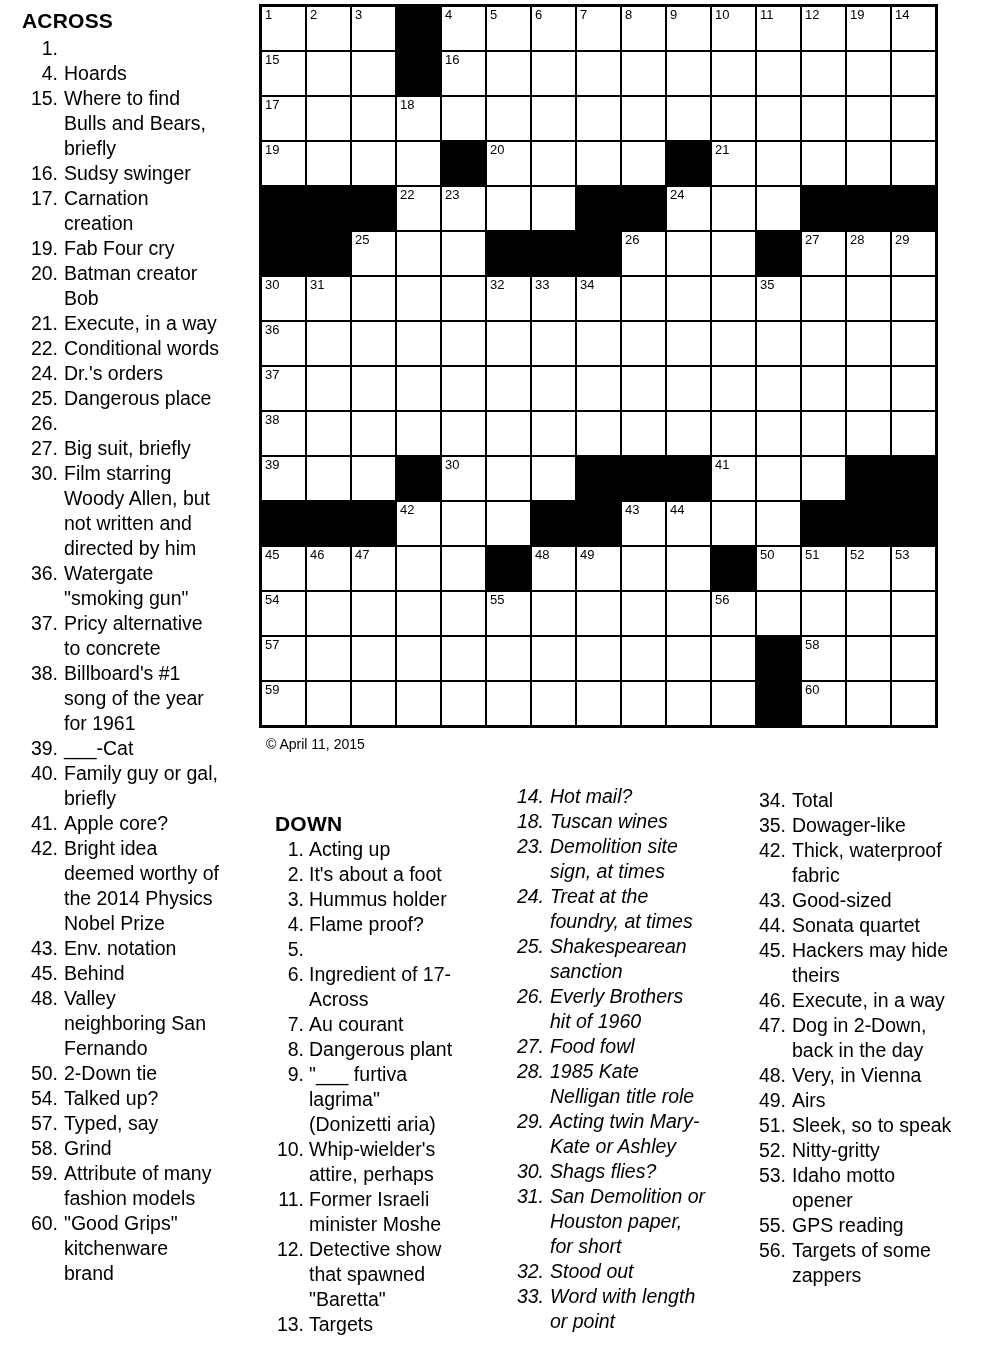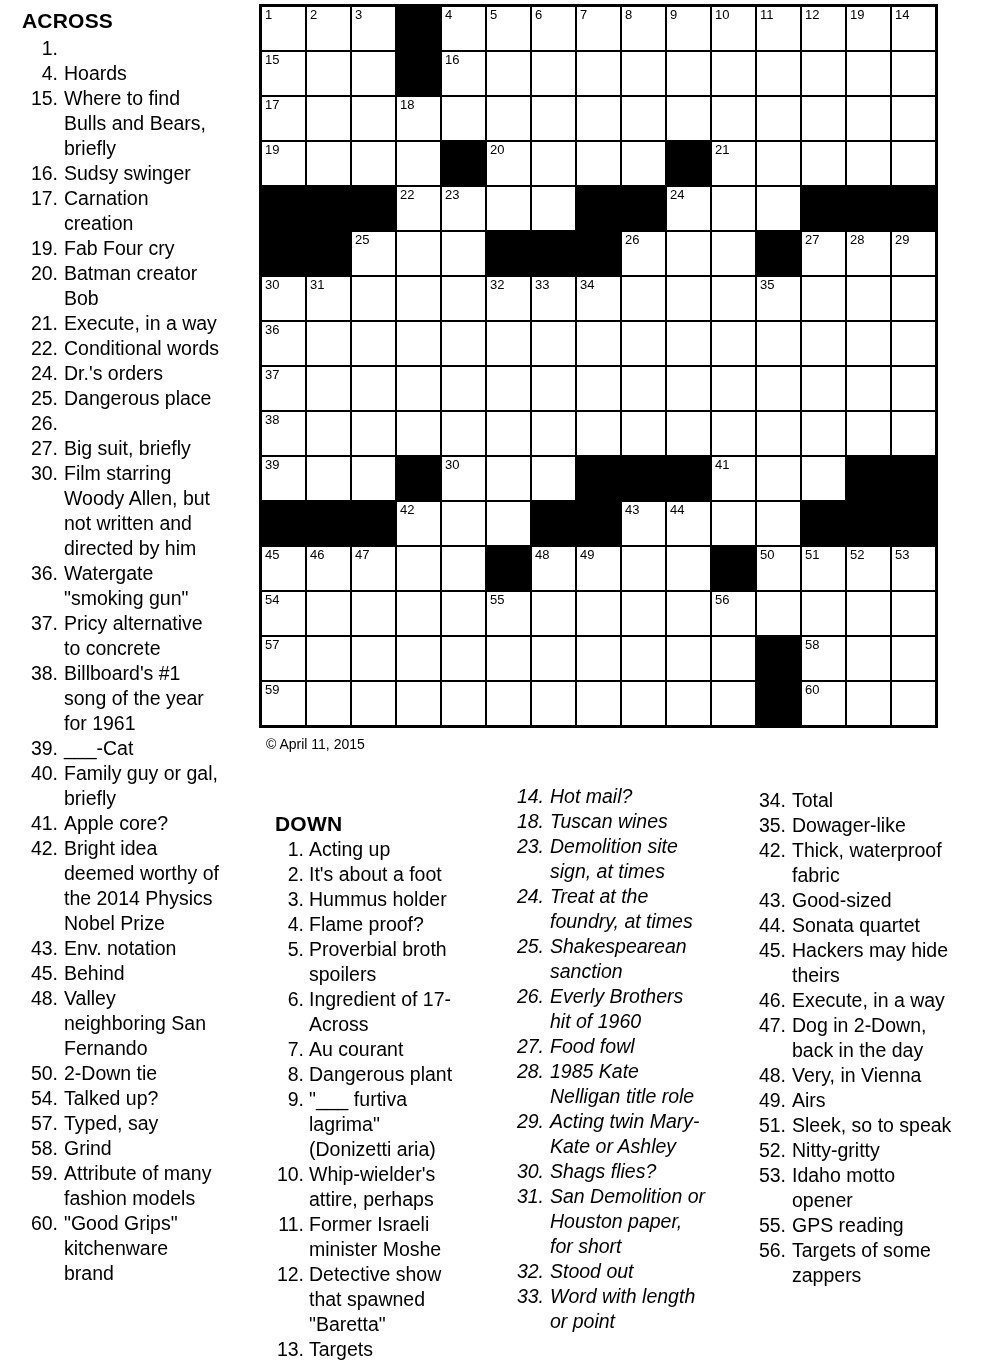--- a/index.html
+++ b/index.html
@@ -580,22 +580,20 @@
       <div class="clue">
         <span class="cnum w-d0">3.</span>
         <span class="ctext">Hummus holder</span>
       </div>
       <div class="clue">
         <span class="cnum w-d0">4.</span>
         <span class="ctext">Flame proof?</span>
       </div>
       <div class="clue">
         <span class="cnum w-d0">5.</span>
-        <span class="ctext">Proverbial broth
-spoilers</span>
       </div>
       <div class="clue">
         <span class="cnum w-d0">6.</span>
         <span class="ctext">Ingredient of 17-
 Across</span>
       </div>
       <div class="clue">
         <span class="cnum w-d0">7.</span>
         <span class="ctext">Au courant</span>
       </div>

